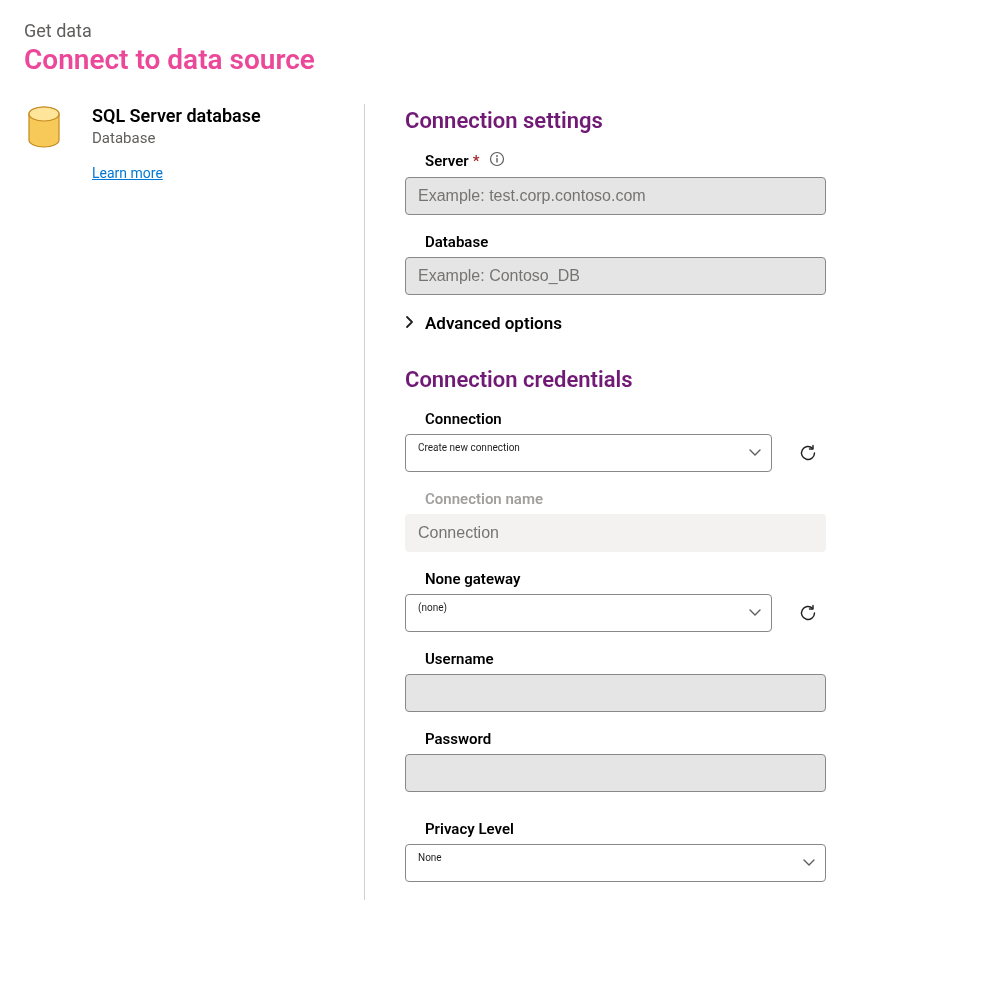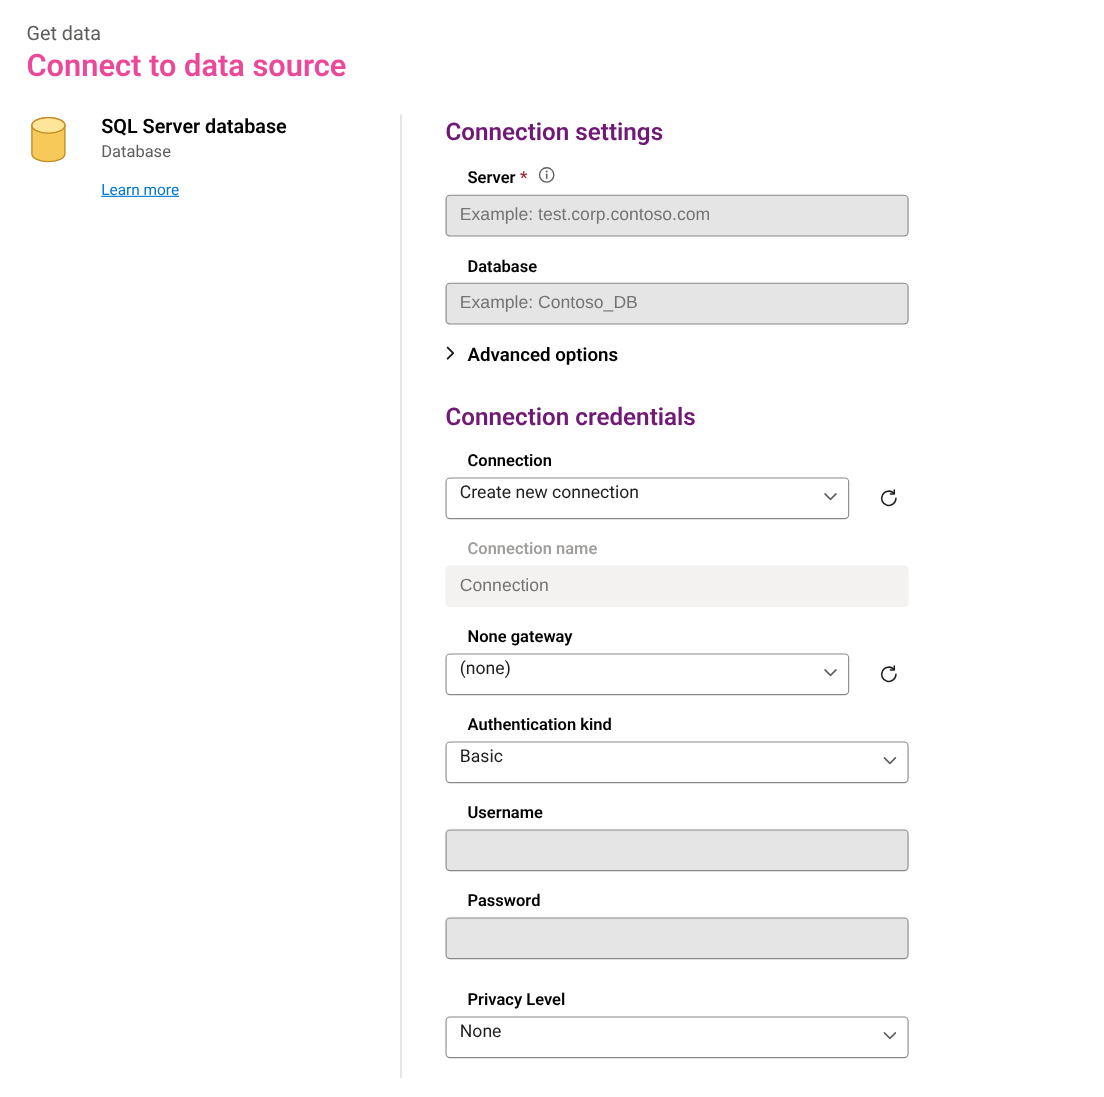--- a/index.html
+++ b/index.html
@@ -125,21 +125,21 @@
   .select-wrap {
     position: relative;
     width: 100%;
   }
   .select {
     width: 100%;
     height: 38px;
     border: 1px solid #8a8886;
     border-radius: 4px;
     padding: 0 36px 12px 12px;
-    font-size: 16px;
+    font-size: 10px;
     color: #201f1e;
     background:#fff;
     display:flex;
     align-items:center;
     cursor:pointer;
   }
   .select-chevron {
     position:absolute;
     right:10px;
     top:50%;
@@ -288,35 +288,20 @@
           </div>
           <span class="refresh-btn">
             <svg width="20" height="20" viewBox="0 0 20 20" fill="none">
               <path d="M16.5 10a6.5 6.5 0 1 1-2-4.7" stroke="currentColor" stroke-width="1.4" stroke-linecap="round"></path>
               <path d="M15 2.5 L15 6 L11.5 6" stroke="currentColor" stroke-width="1.4" stroke-linecap="round" stroke-linejoin="round"></path>
             </svg>
           </span>
         </div>
       </div>
 
-      <div class="form-group">
-        <div class="form-label">
-          <span>Authentication kind</span>
-        </div>
-        <div class="select-wrap">
-          <div class="select">
-            <span>Basic</span>
-          </div>
-          <span class="select-chevron">
-            <svg width="14" height="10" viewBox="0 0 14 10">
-                <path d="M2 2 L7 7 L12 2" stroke="currentColor" stroke-width="1.4" fill="none" stroke-linecap="round" stroke-linejoin="round"></path>
-              </svg>
-          </span>
-        </div>
-      </div>
 
       <div class="form-group">
         <div class="form-label">
           <span>Username</span>
         </div>
         <input type="text" class="text-input" style="">
       </div>
 
       <div class="form-group" style="margin-bottom:28px;">
         <div class="form-label">

